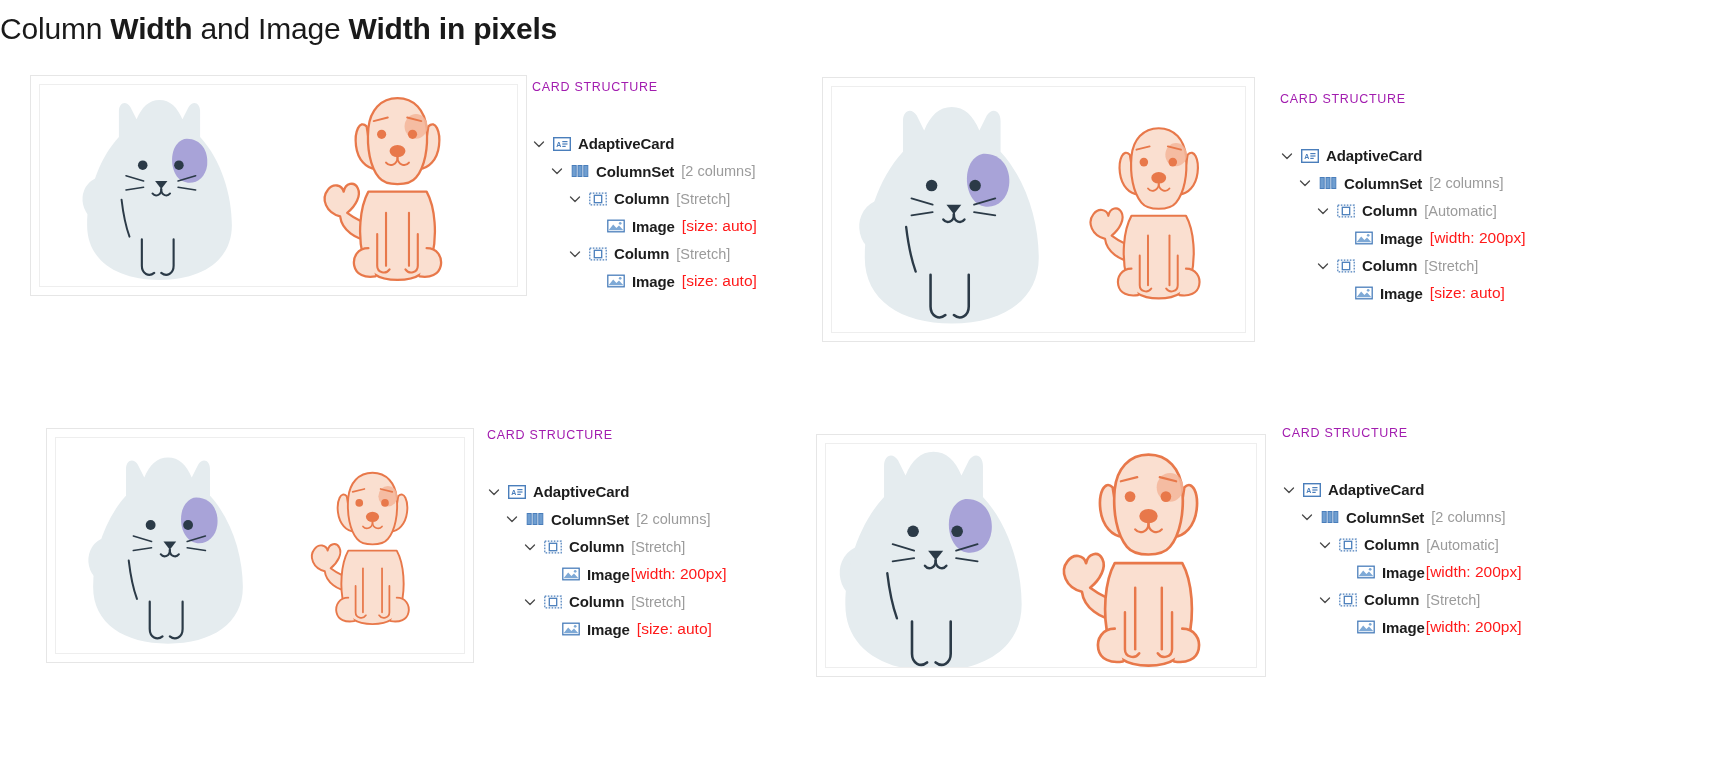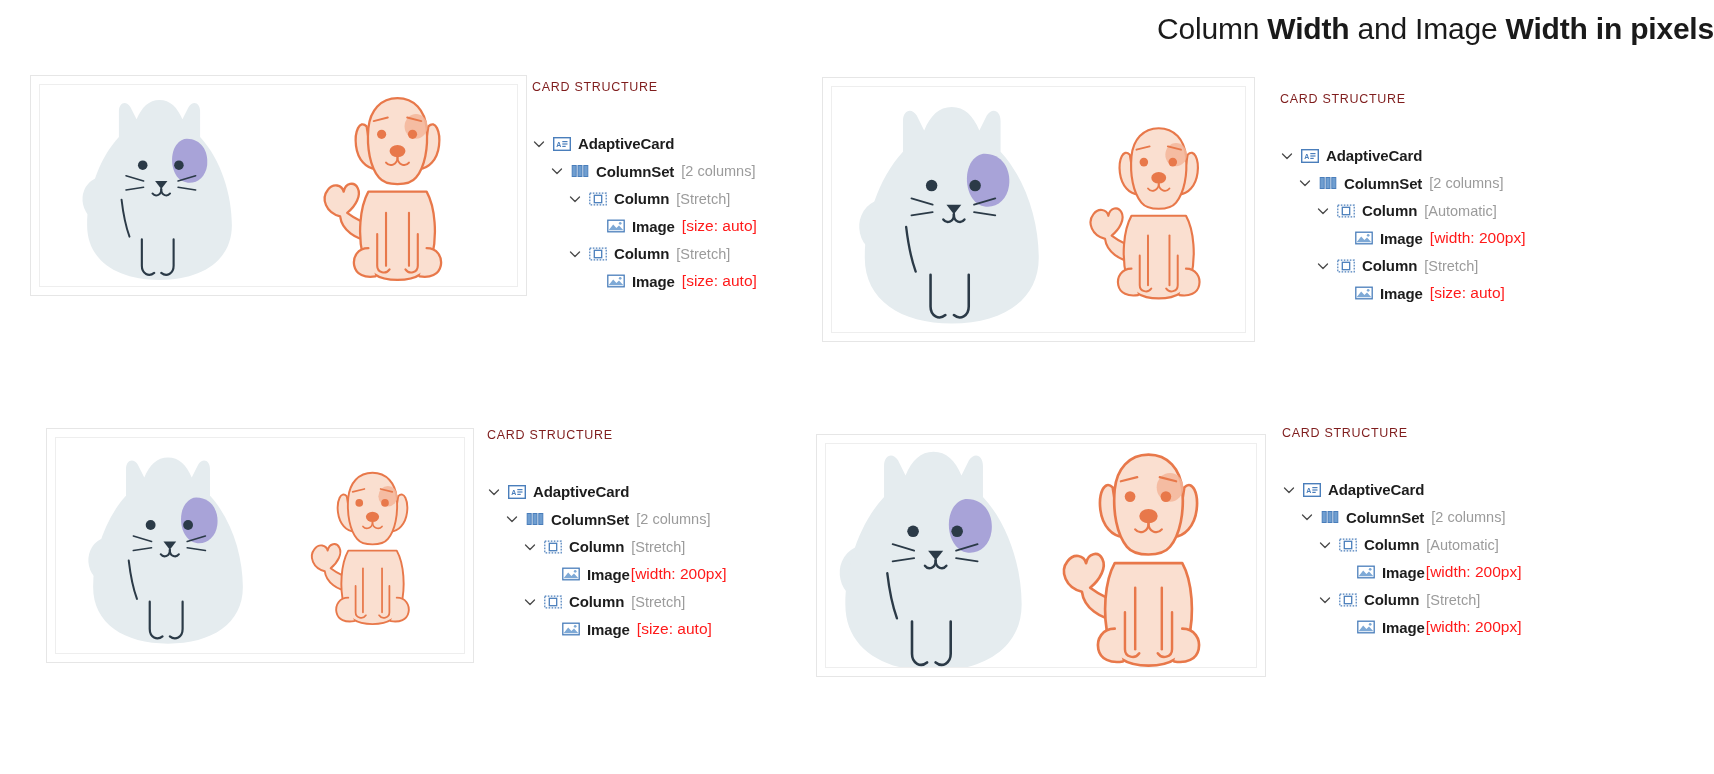--- a/index.html
+++ b/index.html
@@ -10,27 +10,26 @@
     font-family: "Liberation Sans", sans-serif;
     overflow: hidden;
   }
 
   #page { position: relative; width: 1714px; height: 774px; background:#fff; }
 
   
   .page-title {
     position: absolute;
     top: 12px; left: 0; width: 1714px;
-    text-align: right;
+    text-align: left;
     font-size: 30px;
     color: #1a1a1a;
     font-weight: 400;
     letter-spacing: -0.2px;
     white-space: nowrap;
-    padding-left: 11px;
   }
   .page-title b { font-weight: 700; }
 
   
   .example { position: absolute; }
 
   
   .card-frame {
     position: absolute;
     background: #ffffff;
@@ -54,21 +53,21 @@
     overflow: hidden;
     position: relative;
   }
   .col .art { display:block; }
 
   
   .structure { position: absolute; }
   .structure-title {
     font-size: 12.5px;
     letter-spacing: 0.7px;
-    color: #7f1d1d;
+    color: #a21caf;
     font-weight: 400;
     margin-bottom: 36px;
     white-space: nowrap;
   }
   .tree { font-size: 15px; }
   .tree-row {
     display: flex;
     align-items: center;
     height: 27.5px;
     white-space: nowrap;

